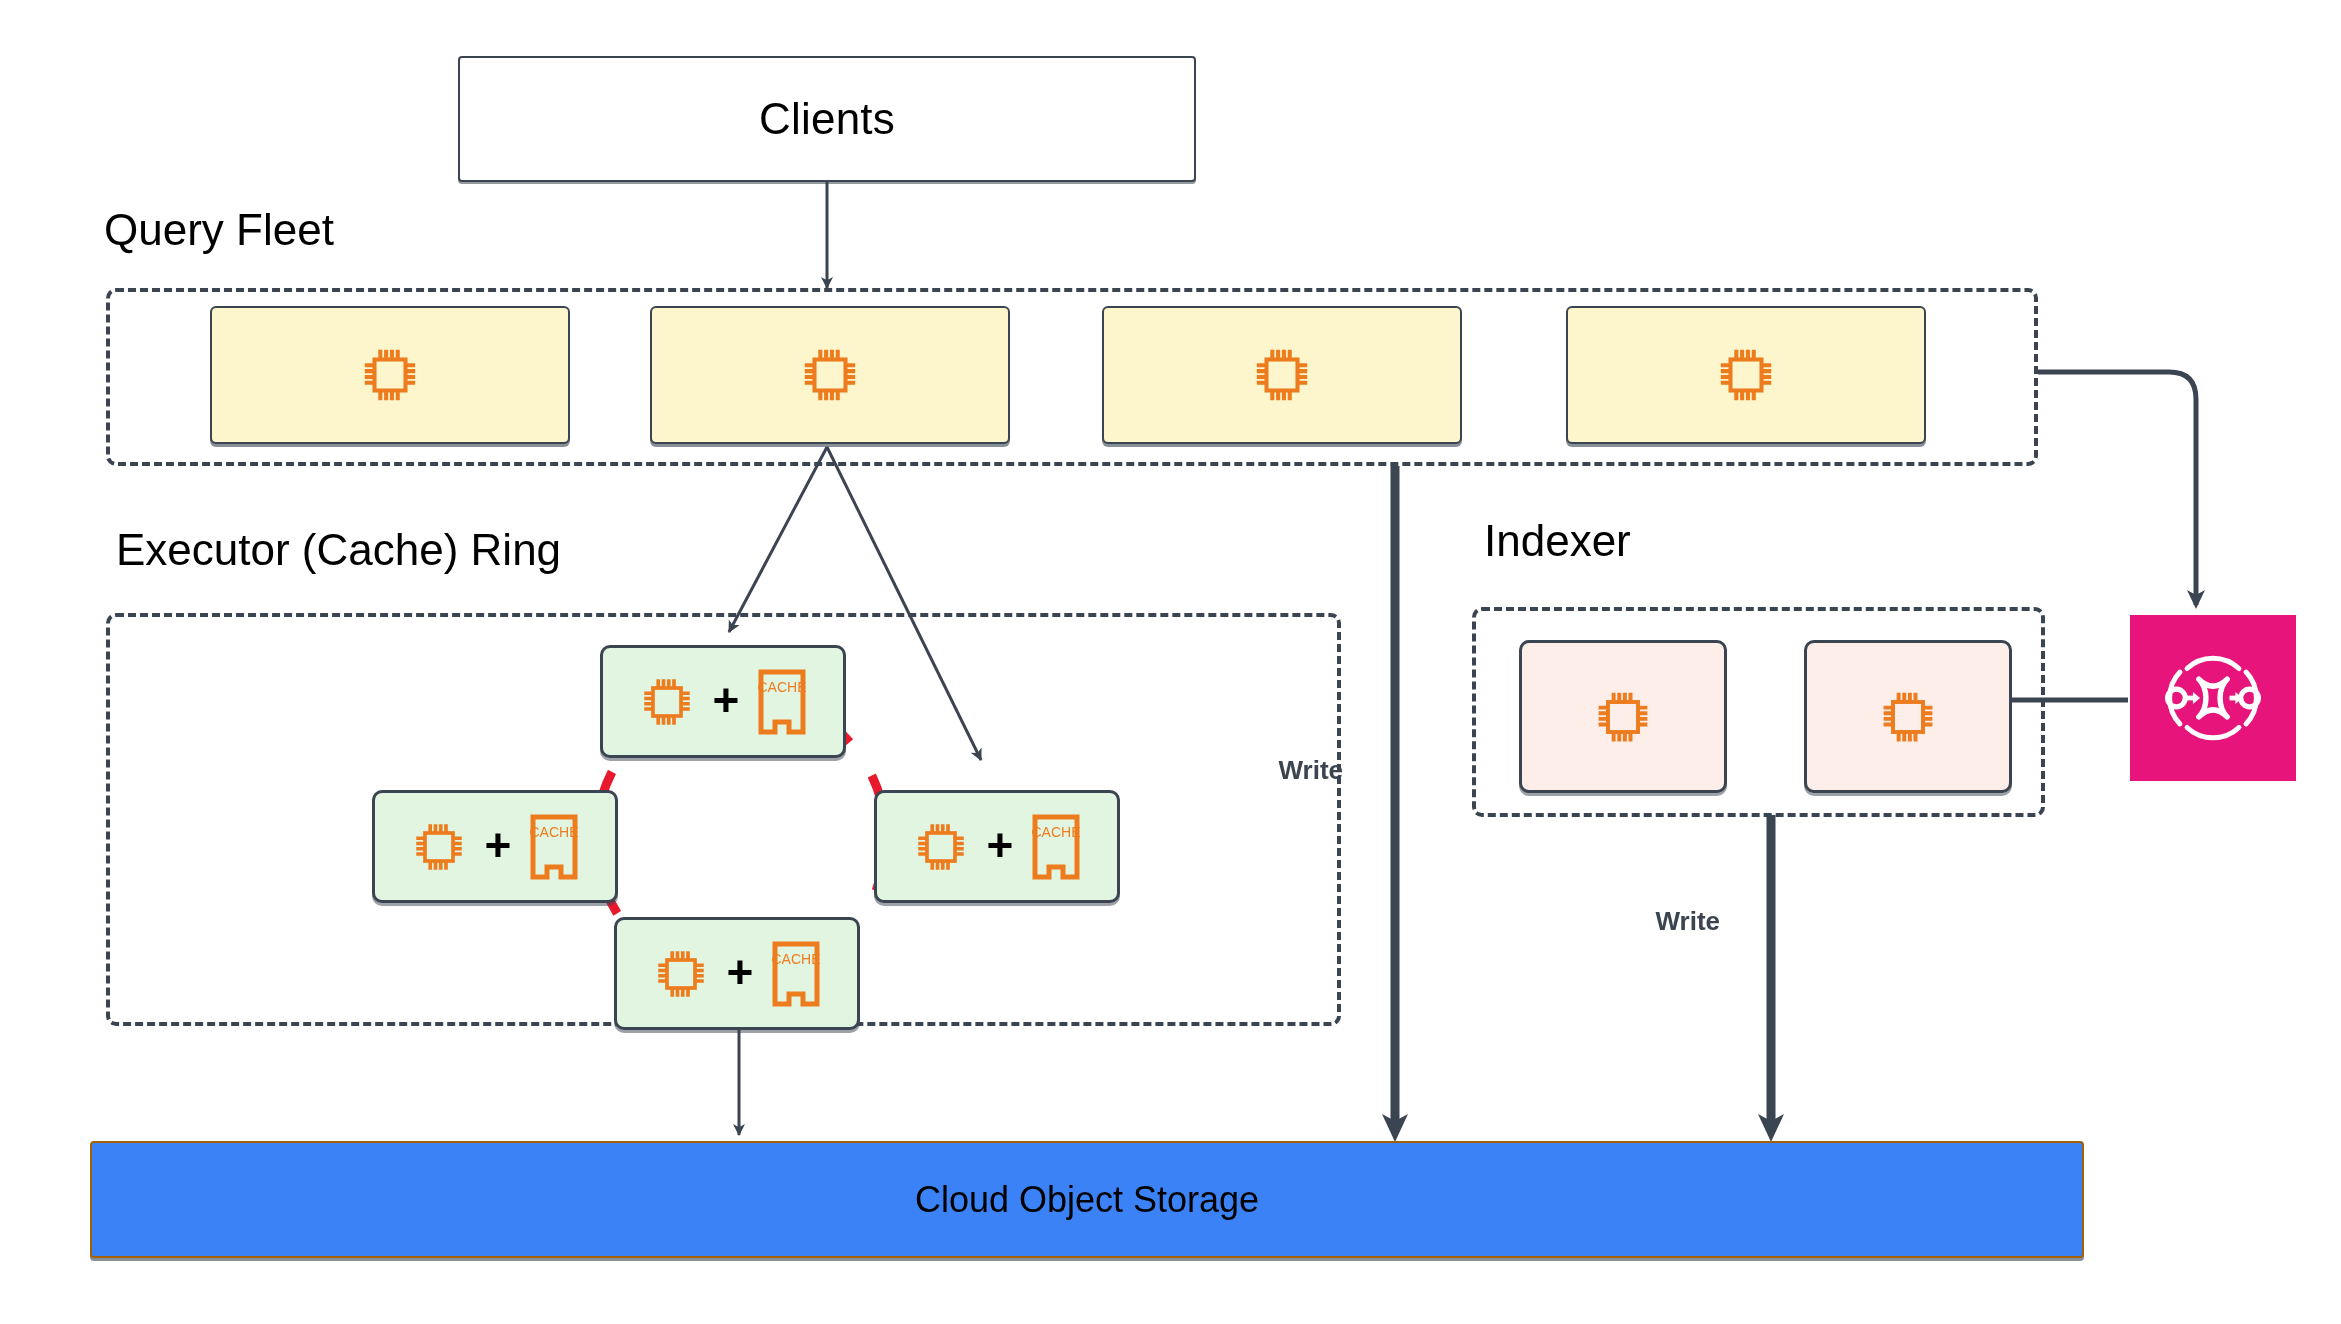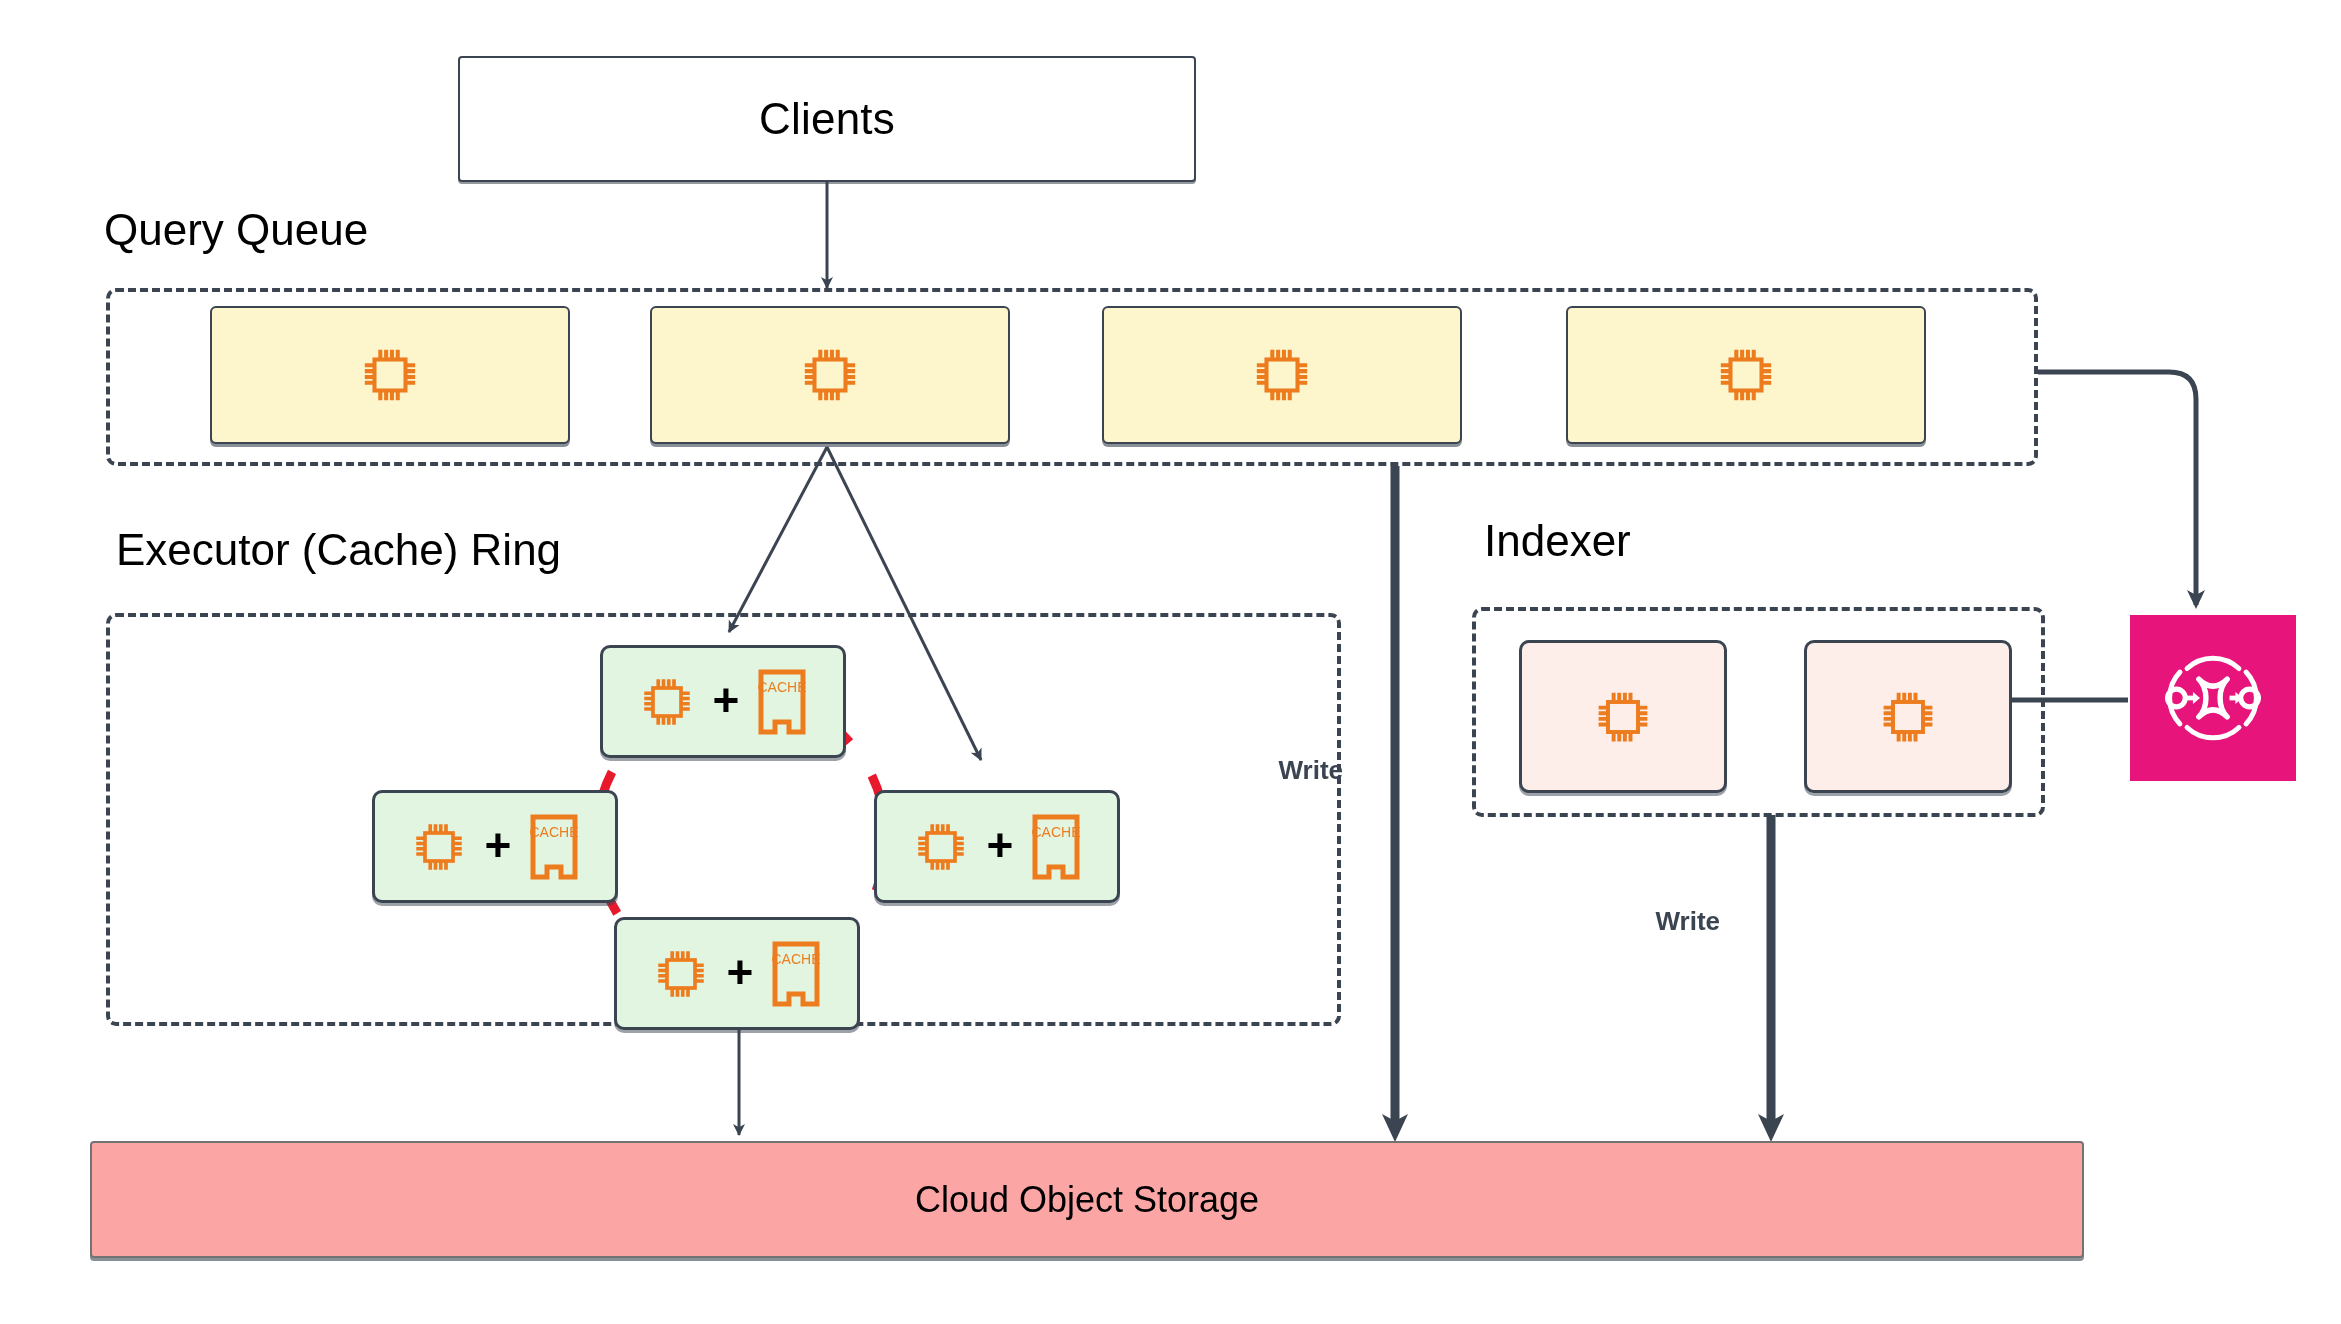--- a/index.html
+++ b/index.html
@@ -88,22 +88,22 @@
   
   .box-index {
     background: #fdeeea;
     border: 3px solid #3b4451;
     border-radius: 10px;
     box-shadow: 0 3px 0 0 rgba(59,68,81,0.5);
   }
 
   
   .box-storage {
-    background: #fca5a5;
-    border: 2px solid #737373;
+    background: #3b82f6;
+    border: 2px solid #a16207;
     border-radius: 4px;
     box-shadow: 0 3px 0 0 rgba(59,68,81,0.6);
   }
   .box-storage .label {
     font-size: 36px;
     color: #000000;
   }
 
   
   .box-queue {
@@ -181,21 +181,21 @@
 
     <g>
       <path d="M2122,700 L1975,700" fill="none" stroke="#3b4451" stroke-width="5" marker-end="url(#arrowMed)"></path>
     </g>
   </svg>
 
   <div class="node box-plain" style="left:452px; top:56px; width:738px; height:126px;">
     <span class="label">Clients</span>
   </div>
 
-  <div class="group-title" style="left:98px; top:205px;">Query Queue</div>
+  <div class="group-title" style="left:98px; top:205px;">Query Fleet</div>
   <div class="group-dashed" style="left:100px; top:288px; width:1932px; height:178px;"></div>
 
   <div class="node box-query" style="left:204px; top:306px; width:360px; height:138px;">
     <svg class="cpu-icon" width="62" height="62" viewBox="0 0 64 64">
       <g stroke="#ed7c1e" stroke-width="4.2" fill="none" stroke-linecap="butt">
         <rect x="16" y="16" width="32" height="32"></rect>
         <path d="M22,16 L22,6 M28,16 L28,6 M34,16 L34,6 M40,16 L40,6"></path>
         <path d="M22,48 L22,58 M28,48 L28,58 M34,48 L34,58 M40,48 L40,58"></path>
         <path d="M16,22 L6,22 M16,28 L6,28 M16,34 L6,34 M16,40 L6,40"></path>
         <path d="M48,22 L58,22 M48,28 L58,28 M48,34 L58,34 M48,40 L58,40"></path>

